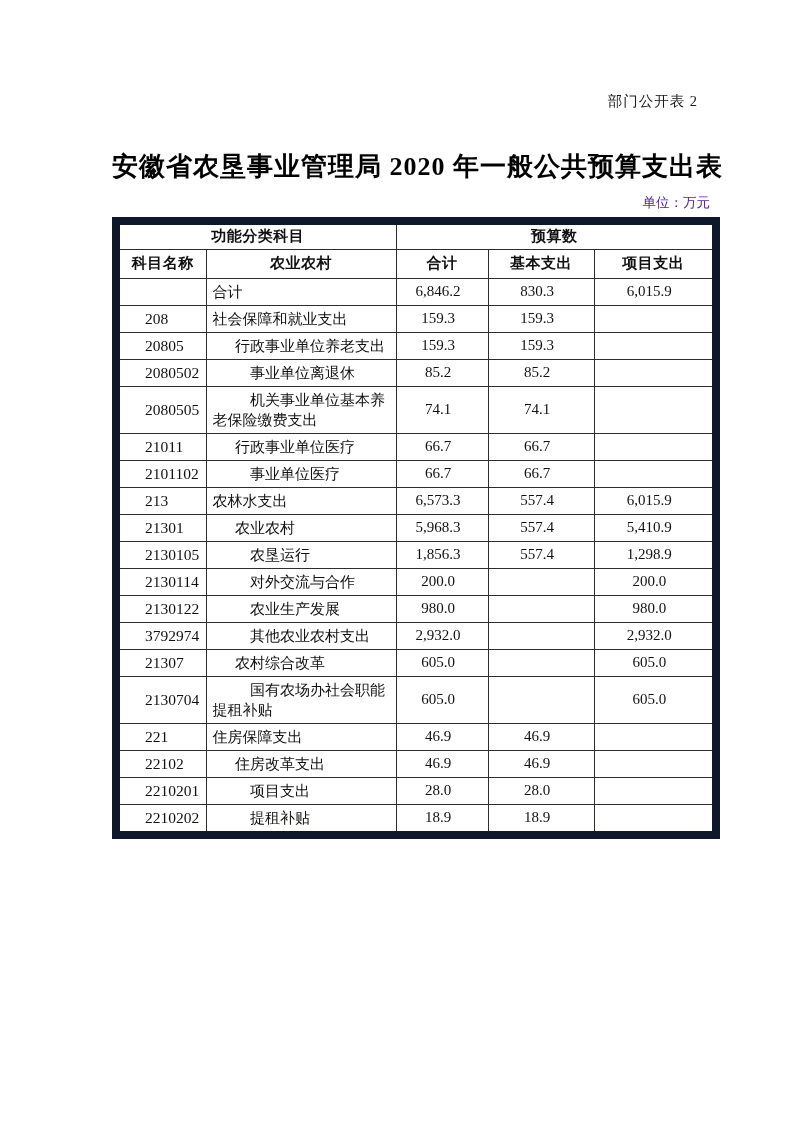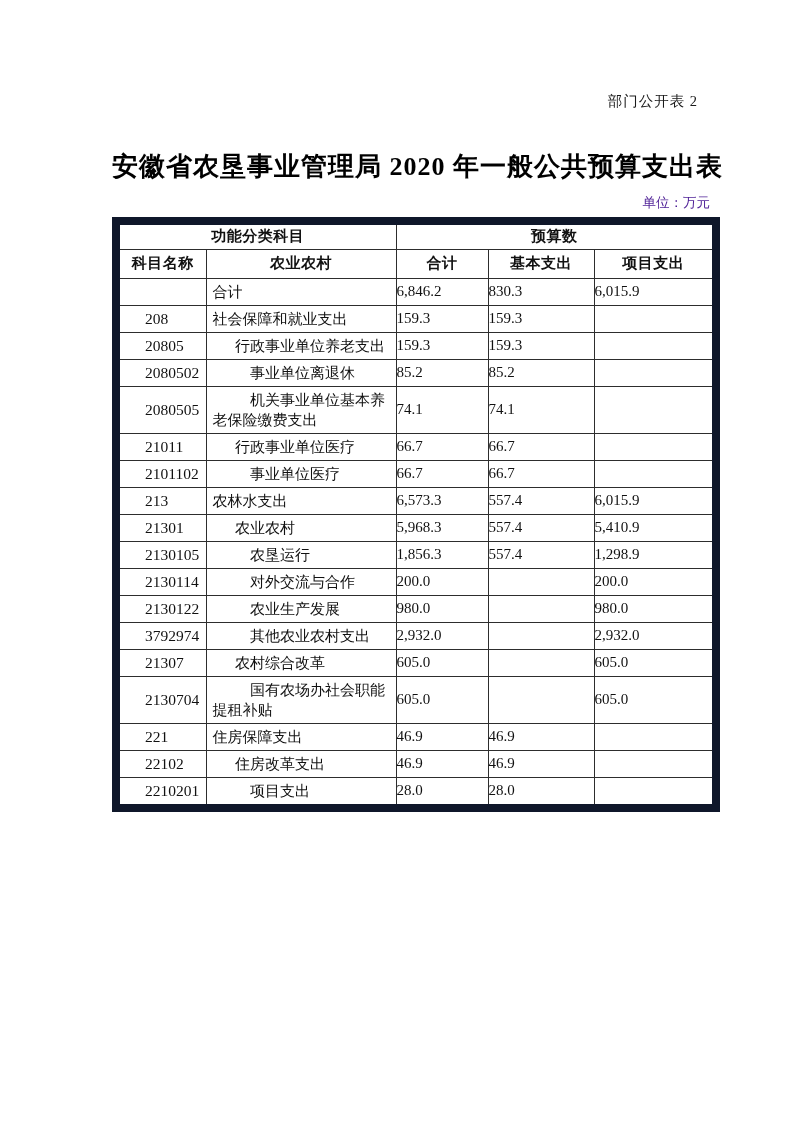--- a/index.html
+++ b/index.html
@@ -82,21 +82,21 @@
     text-align: left;
     padding: 3px 6px;
     white-space: pre-line;
     line-height: 20px;
     font-size: 15px;
   }
   td.col-name.indent-0 { text-indent: 0; }
   td.col-name.indent-1 { text-indent: 1.5em; }
   td.col-name.indent-2 { text-indent: 2.5em; }
   td.col-num {
-    text-align: left;
+    text-align: center;
     padding-right: 8px;
     font-size: 15px;
   }
   
   tbody tr:last-child td:last-child { border-bottom-color: #c9c9c9; }
   .page-number {
     position: absolute;
     top: 1033px;
     left: 0;
     width: 100%;
@@ -260,18 +260,25 @@
             <td class="col-num">46.9</td>
             <td class="col-num col-project"></td>
           </tr>
           <tr>
             <td class="col-code">2210201</td>
             <td class="col-name indent-2">项目支出</td>
             <td class="col-num">28.0</td>
             <td class="col-num">28.0</td>
             <td class="col-num col-project"></td>
           </tr>
+          <tr>
+            <td class="col-code">2210202</td>
+            <td class="col-name indent-2">提租补贴</td>
+            <td class="col-num">18.9</td>
+            <td class="col-num">18.9</td>
+            <td class="col-num col-project"></td>
+          </tr>
         </tbody>
     </table>
 
     <div class="page-number">12</div>
   </div>
 </div>
 
 </body></html>

